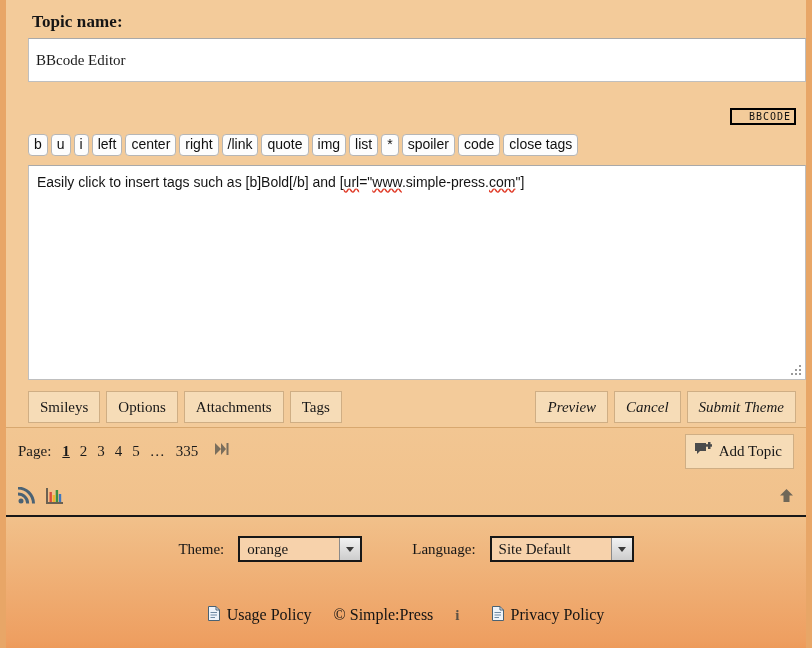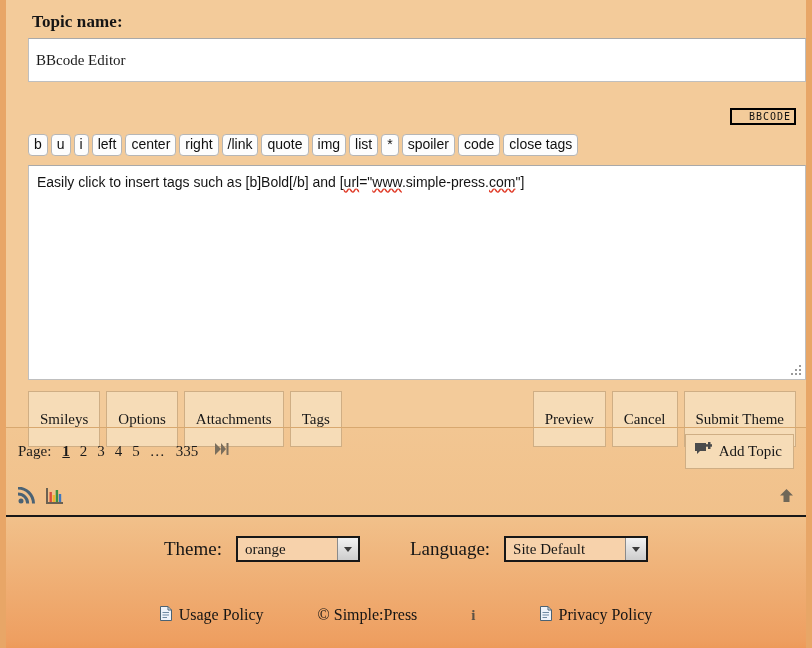--- a/index.html
+++ b/index.html
@@ -151,31 +151,31 @@
     height: 34px;
   }
   .btn {
     display: inline-block;
     background: #f6dcb7;
     border: 1px solid #cfae84;
     color: #171717;
     font-family: "Liberation Serif", serif;
     font-size: 15px;
     line-height: 18px;
-    padding: 18px 11px;
+    padding: 6px 11px;
     margin-right: 6px;
     cursor: pointer;
     vertical-align: top;
   }
   .actions-right {
     position: absolute;
     right: 0;
     top: 0;
   }
-  .actions-right .btn { margin-right: 0; margin-left: 6px; }
+  .actions-right .btn { margin-right: 0; margin-left: 6px; font-style: italic; }
 
   
   .sep {
     position: absolute;
     left: 0; right: 0;
     height: 0;
     border-top: 1px solid #d8a86f;
   }
   #sep1 { top: 427px; }
 
@@ -263,21 +263,21 @@
     left: 0; right: 0;
     top: 517px;
     height: 64px;
     display: flex;
     align-items: center;
     justify-content: center;
     gap: 14px;
   }
   .sel-label {
     font-family: "Liberation Serif", serif;
-    font-size: 19px;
+    font-size: 15px;
     color: #161616;
     text-align: right;
   }
   .sel {
     position: relative;
     display: inline-block;
     background: #f7d2ab;
     border: 2px solid #171717;
     height: 26px;
     box-sizing: border-box;
@@ -317,21 +317,21 @@
 
   
   #footer {
     position: absolute;
     left: 0; right: 0;
     top: 592px;
     height: 46px;
     display: flex;
     align-items: center;
     justify-content: center;
-    gap: 16px;
+    gap: 0;
     font-family: "Liberation Serif", serif;
     font-size: 16px;
     color: #141414;
   }
   .f-item {
     display: flex;
     align-items: center;
     gap: 7px;
     cursor: pointer;
   }

